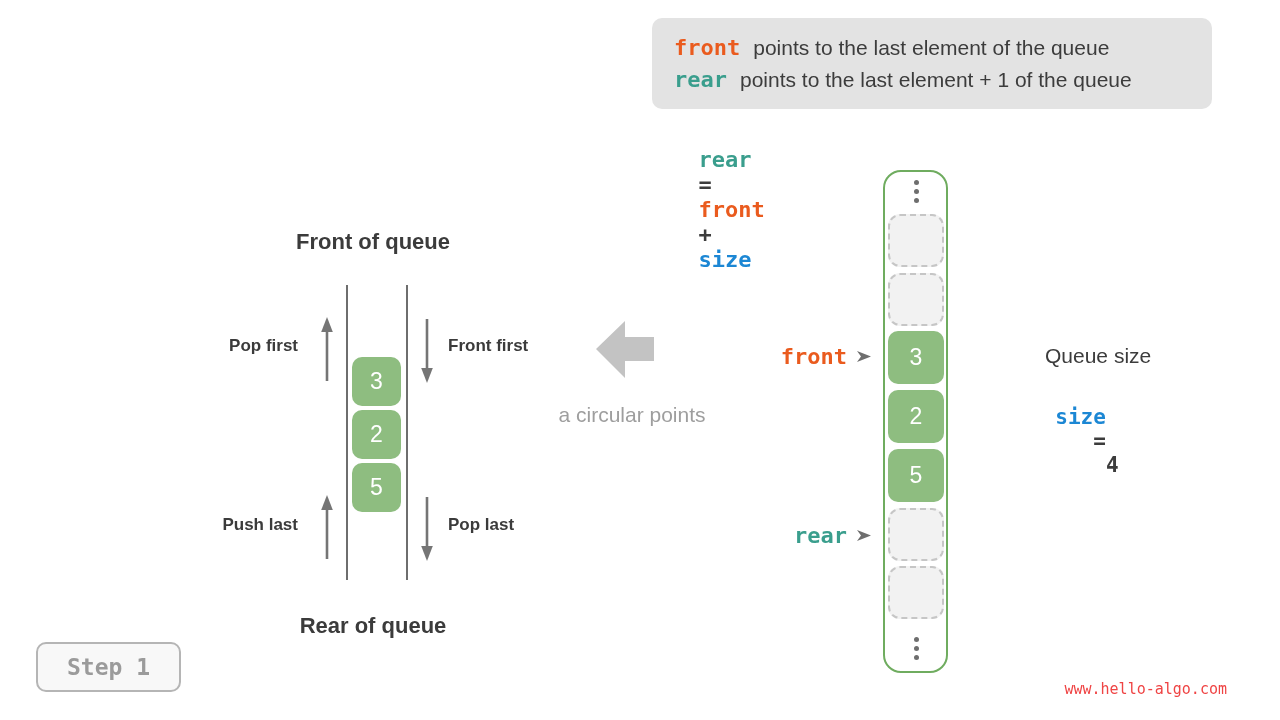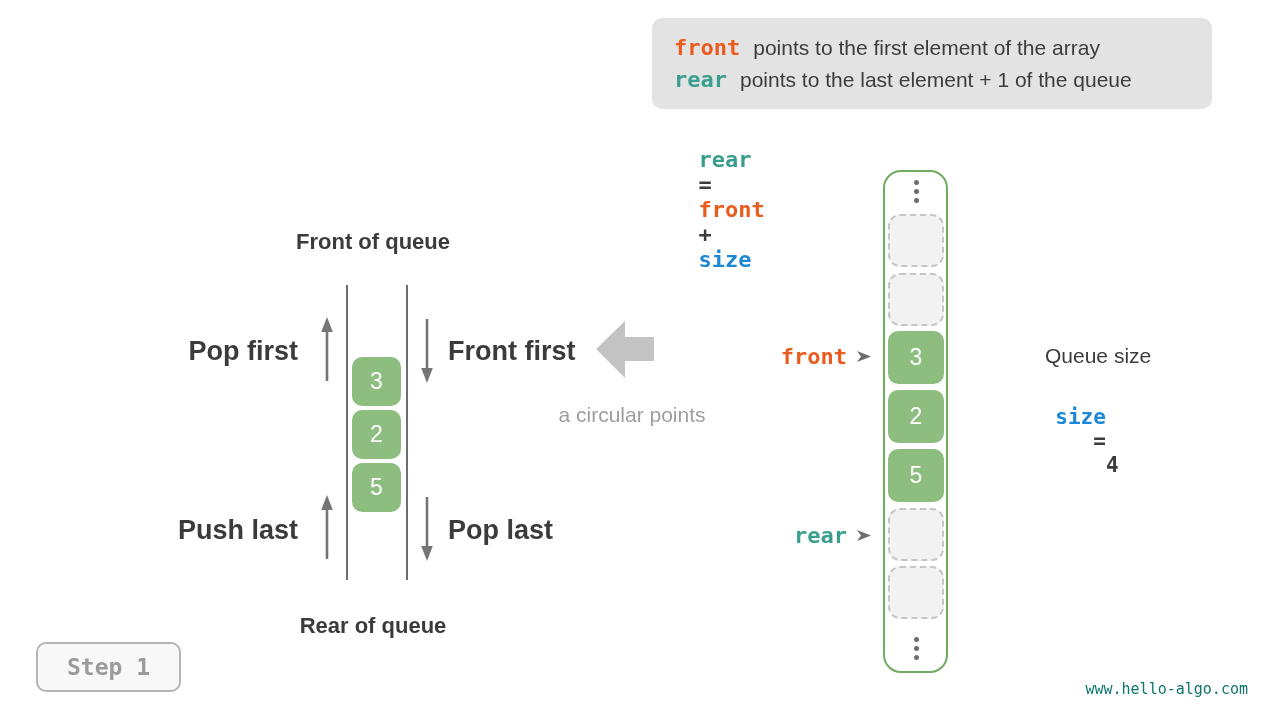--- a/index.html
+++ b/index.html
@@ -19,21 +19,21 @@
   .legend-line .tok { font-size: 22px; margin-right: 13px; }
   .tok-front { color: #ea5b1e; }
   .tok-rear  { color: #3a9e8d; }
   .tok-size  { color: #1c87d4; }
 
   
   .formula { left: 672px; top: 122px; font-size: 22px; color: #3c3c3c; white-space: pre; }
 
   
   .big-label { font-size: 22px; font-weight: bold; color: #3b3b3b; }
-  .side-label { font-size: 27px; font-weight: bold; color: #3b3b3b; }
+  .side-label { font-size: 17px; font-weight: bold; color: #3b3b3b; }
   .vline { width: 2px; background: #6e6e6e; }
   .stack-cell, .arr-filled {
     background: #8ebd80; border-radius: 10px; color: #ffffff;
     display: flex; align-items: center; justify-content: center;
     font-size: 23px; font-weight: 500;
   }
   .stack-cell { width: 49px; height: 49px; }
 
   .caption { left: 452px; top: 400px; width: 360px; text-align: center;
              font-size: 21px; line-height: 29px; color: #9e9e9e; }
@@ -60,30 +60,30 @@
   .size-line { left: 1030px; top: 381px; font-size: 21px; color: #3c3c3c; white-space: pre; text-align: right; }
 
   
   .step-badge {
     left: 36px; top: 642px; width: 145px; height: 50px;
     background: #f8f8f8; border: 2px solid #b5b5b5; border-radius: 10px;
     display: flex; align-items: center; justify-content: center;
     font-size: 23px; color: #9b9b9b;
   }
 
-  .watermark { right: 32px; top: 680px; font-family: "DejaVu Sans Mono", monospace;
-               font-size: 15px; color: #0f766e; }
+  .watermark { right: 53px; top: 680px; font-family: "DejaVu Sans Mono", monospace;
+               font-size: 15px; color: #ef4444; }
 </style>
 </head>
 <body>
 
 <div class="abs legend-box">
   <div class="legend-line">
     <span class="mono tok tok-front">front</span>
-    <span>points to the first element of the array</span>
+    <span>points to the last element of the queue</span>
   </div>
   <div class="legend-line">
     <span class="mono tok tok-rear">rear</span>
     <span>points to the last element + 1 of the queue</span>
   </div>
 </div>
 
 <div class="abs formula mono">
   <span class="tok-rear">rear</span><span> </span>
   <span>=</span><span> </span>

